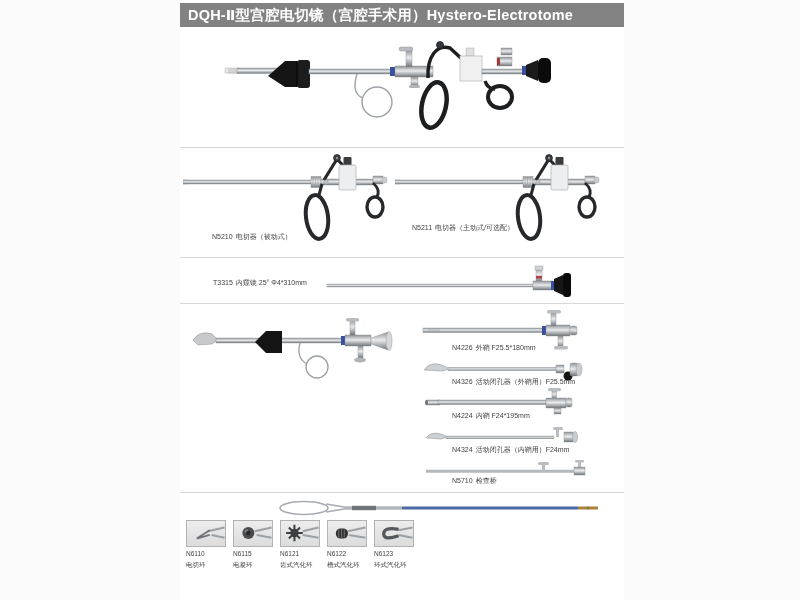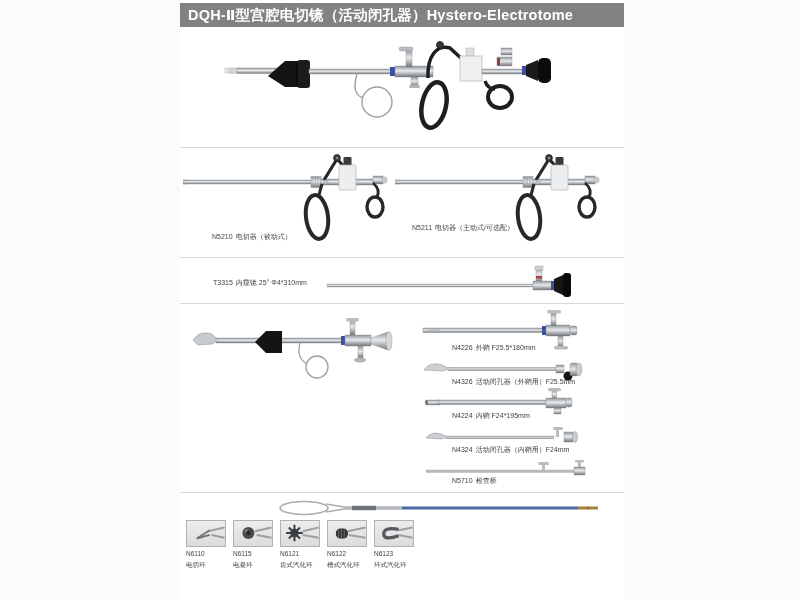--- a/index.html
+++ b/index.html
@@ -47,21 +47,21 @@
       <ellipse cx="192" cy="57" rx="8" ry="10" fill="none" stroke="#26282b" stroke-width="3.4"></ellipse>
       <circle cx="143" cy="32" r="2.2" fill="#c2c6c9" stroke="#8a8e91" stroke-width="0.5"></circle>
     </symbol>
   </defs>
 </svg>
 
 <div class="canvas">
   <div class="content">
 
     <div class="header-bar">
-      <span>DQH-Ⅱ型宫腔电切镜（活动闭孔器）Hystero-Electrotome</span>
+      <span>DQH-Ⅱ型宫腔电切镜（宫腔手术用）Hystero-Electrotome</span>
     </div>
 
     <svg class="img" style="left:25px;top:36px" width="380" height="108" viewBox="0 0 380 108">
       <rect x="20" y="32" width="14" height="5" fill="#e8e8e8" stroke="#aaa" stroke-width="0.4"></rect>
       <path d="M23,33 h9 M23,35 h9 M23,37 h9" stroke="#9a9a9a" stroke-width="0.5"></path>
       <rect x="32" y="32" width="65" height="5.5" fill="url(#met)" stroke="#878c90" stroke-width="0.4"></rect>
       <path d="M63,40 L80,25 L92,25 L92,51 L80,51 Z" fill="#141414"></path>
       <rect x="92" y="24" width="13" height="28" rx="3" fill="#1c1c1c"></rect>
       <path d="M92,25 V51" stroke="#000" stroke-width="1"></path>
       <rect x="104" y="33" width="85" height="5" fill="url(#met)" stroke="#878c90" stroke-width="0.4"></rect>

